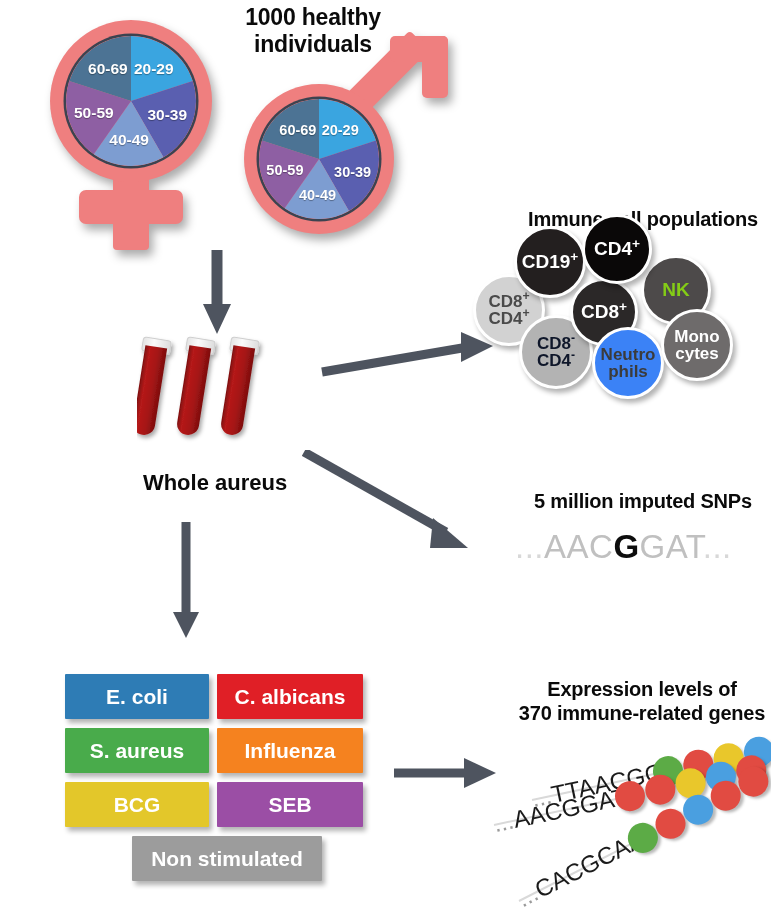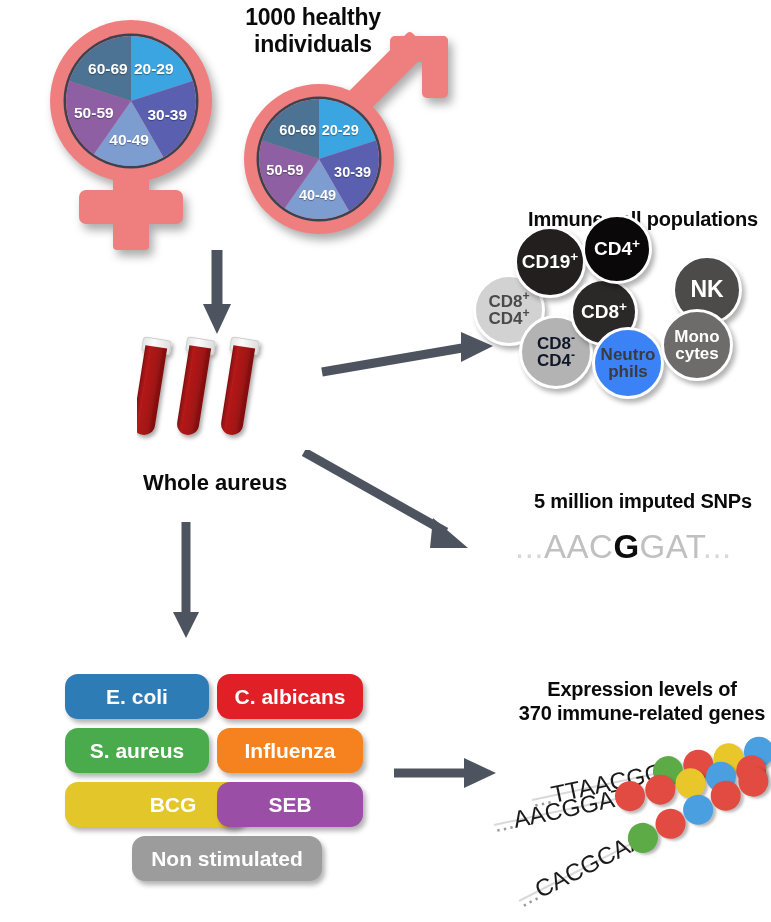--- a/index.html
+++ b/index.html
@@ -85,21 +85,21 @@
     color:#b7b7b7;
   }
   .snp-row .dots{color:#d8d8d8;}
   .snp-row .mid{color:#c0c0c0;}
   .snp-row .var{color:#0d0d0d;font-weight:bold;}
   .snp-blur{filter:blur(0.7px);}
 
   
   .pill{
     position:absolute;
-    border-radius:13px;
+    border-radius:1px;
     display:flex;align-items:center;justify-content:center;
     color:#ffffff;font-weight:bold;font-size:21px;
     box-shadow:3px 4px 5px rgba(0,0,0,0.30);
     white-space:nowrap;
   }
 
   
   .strand{position:absolute;transform-origin:0 50%;}
   .strand-line{
     position:absolute;left:0;top:50%;height:2px;background:#d9d9d9;
@@ -257,21 +257,21 @@
       </div>
       <div class="cell nosel" style="left: 487px; top: 315px; width: 74px; height: 74px; background: rgb(179, 179, 179); color: #0f172a; font-size: 17px;">
         <div style="display:block"><span>CD8<sup>-</sup></span><br><span>CD4<sup>-</sup></span></div>
       </div>
       <div class="cell nosel" style="left: 538px; top: 278px; width: 68px; height: 68px; background: rgb(43, 40, 40); color: rgb(255, 255, 255); font-size: 19px;">
         <span>CD8<sup>+</sup></span>
       </div>
       <div class="cell nosel" style="left: 560px; top: 327px; width: 72px; height: 72px; background: #3b82f6; color: rgb(59, 59, 59); font-size: 17px;">
         <div style="display:block"><span>Neutro</span><br><span>phils</span></div>
       </div>
-      <div class="cell nosel" style="left: 640px; top: 255px; width: 70px; height: 70px; background: rgb(77, 74, 74); color: #ffffff; font-size: 23px;">
+      <div class="cell nosel" style="left: 609px; top: 255px; width: 70px; height: 70px; background: rgb(77, 74, 74); color: #84cc16; font-size: 19px;">
         <span>NK</span>
       </div>
       <div class="cell nosel" style="left: 629px; top: 309px; width: 72px; height: 72px; background: rgb(110, 107, 107); color: rgb(255, 255, 255); font-size: 17px;">
         <div style="display:block"><span>Mono</span><br><span>cytes</span></div>
       </div>
       <div class="cell nosel" style="left: 550px; top: 214px; width: 70px; height: 70px; background: rgb(10, 8, 8); color: rgb(255, 255, 255); font-size: 19px;">
         <span>CD4<sup>+</sup></span>
       </div>
     </div>
 
@@ -285,21 +285,21 @@
       </div>
       <div class="pill nosel" style="left: 185px; top: 674px; width: 146px; height: 45px; background: rgb(224, 31, 38); text-align: right;">
         <span>C. albicans</span>
       </div>
       <div class="pill nosel" style="left: 33px; top: 728px; width: 144px; height: 45px; background: rgb(73, 171, 75);">
         <span>S. aureus</span>
       </div>
       <div class="pill nosel" style="left: 185px; top: 728px; width: 146px; height: 45px; background: rgb(245, 130, 31);">
         <span>Influenza</span>
       </div>
-      <div class="pill nosel" style="left: 33px; top: 782px; width: 144px; height: 45px; background: rgb(227, 199, 42); padding-left: 36px;">
+      <div class="pill nosel" style="left: 33px; top: 782px; width: 144px; height: 45px; background: rgb(227, 199, 42);">
         <span>BCG</span>
       </div>
       <div class="pill nosel" style="left: 185px; top: 782px; width: 146px; height: 45px; background: rgb(155, 78, 165);">
         <span>SEB</span>
       </div>
       <div class="pill nosel" style="left: 100px; top: 836px; width: 190px; height: 45px; background: rgb(156, 156, 156);">
         <span>Non stimulated</span>
       </div>
     </div>
 

